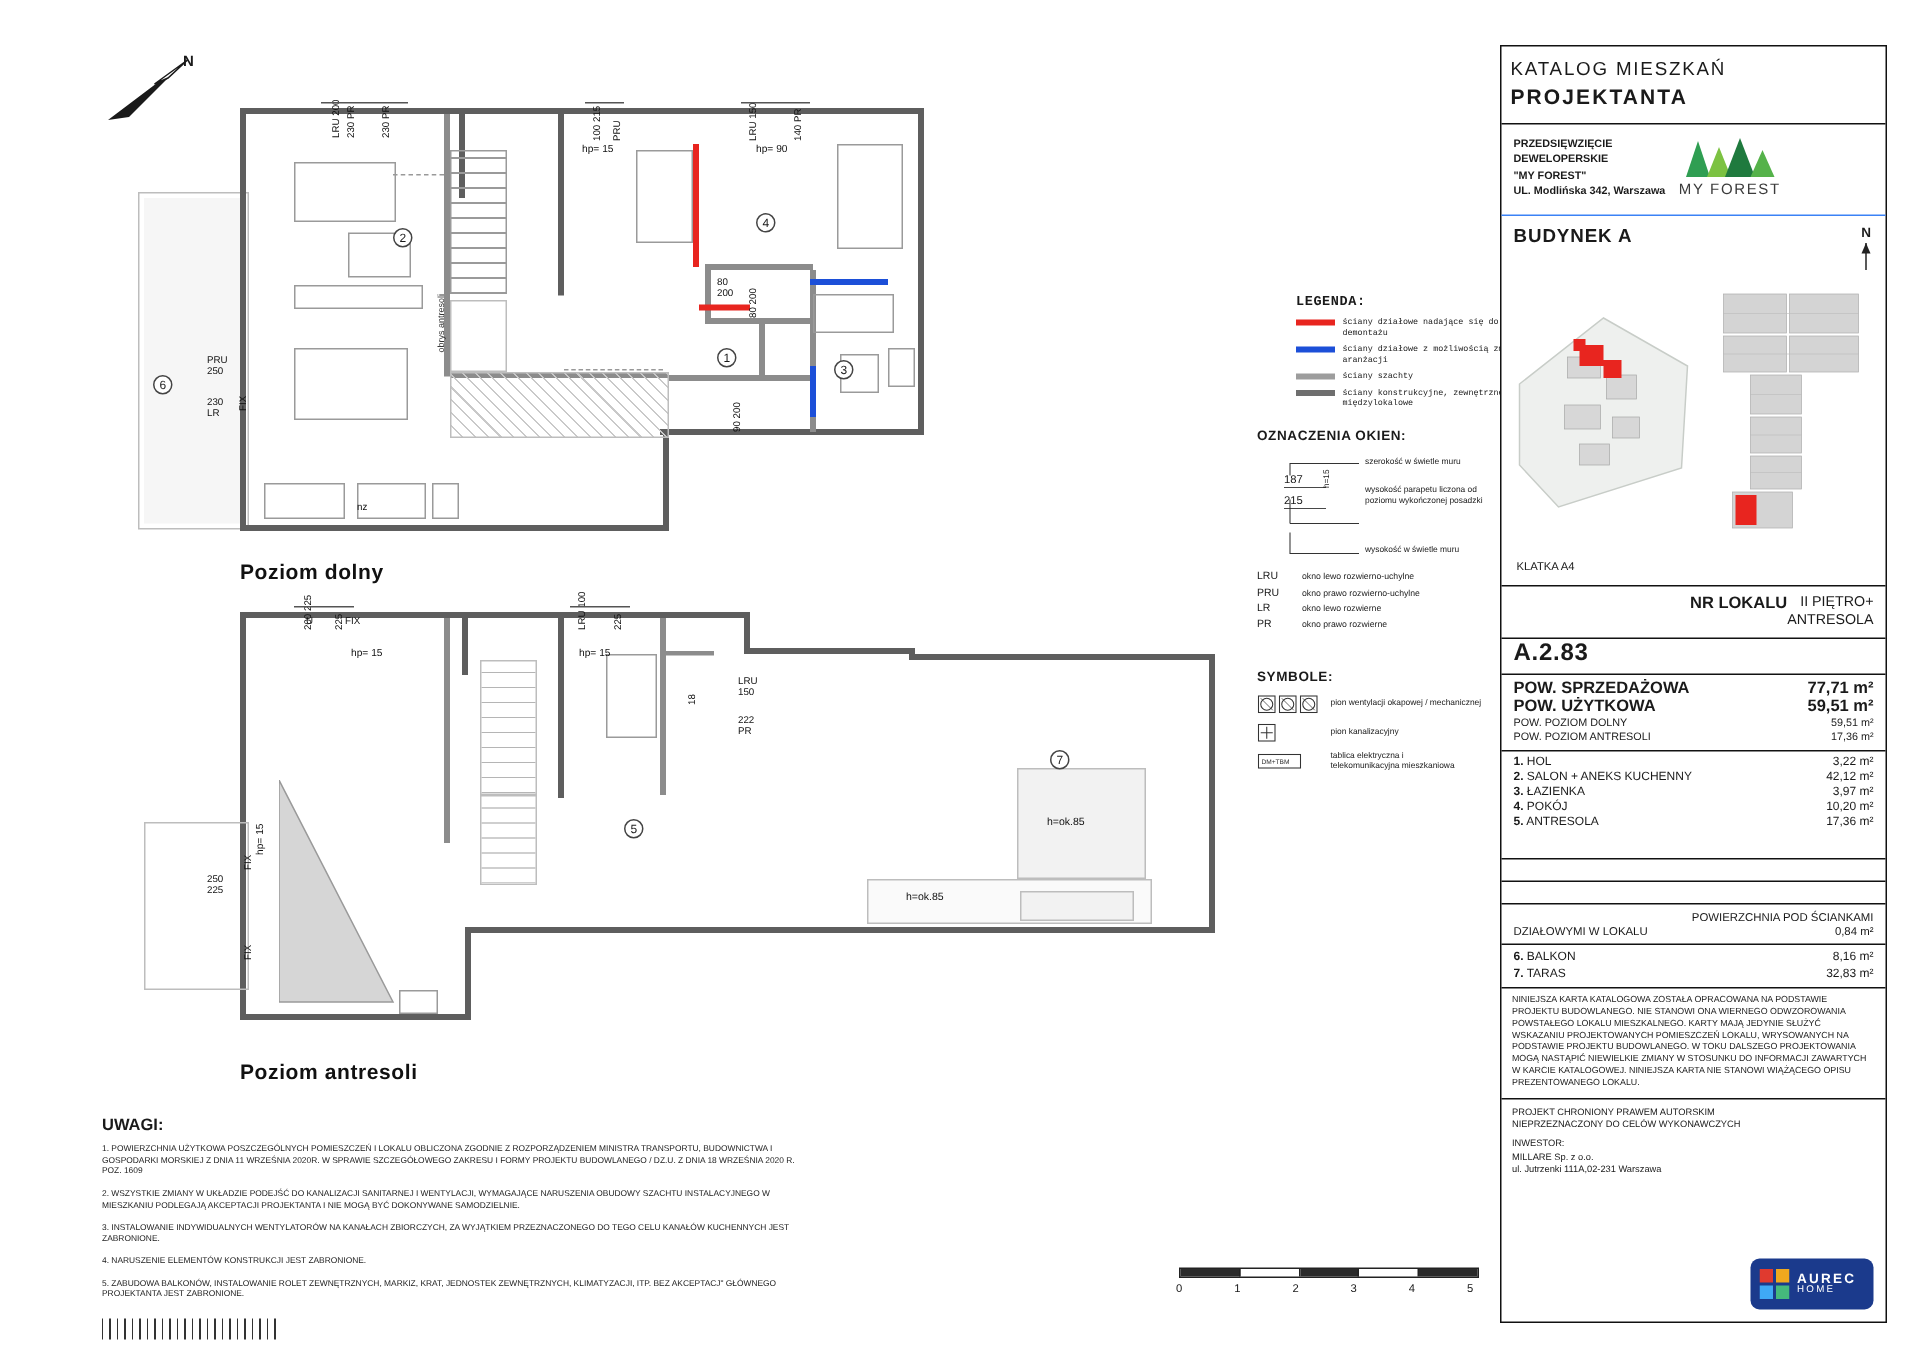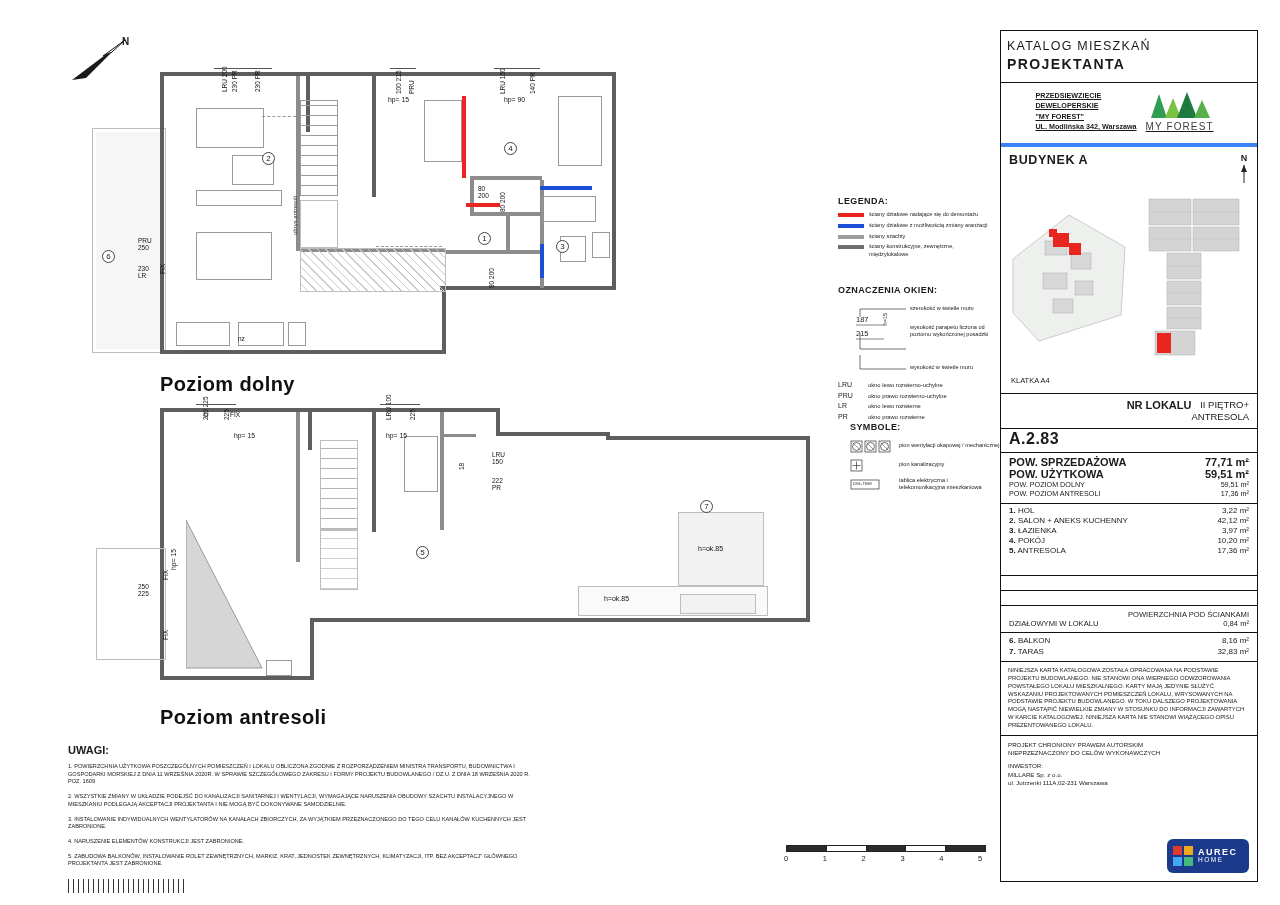--- a/index.html
+++ b/index.html
@@ -13,21 +13,21 @@
     overflow:hidden;
   }
   .page { position:absolute; inset:0; }
 
   
   .plan-area { position:absolute; left:0; top:0; width:1000px; height:905px; }
 
   .north-arrow { position:absolute; left:70px; top:38px; width:70px; height:45px; }
   .north-arrow .lbl { position:absolute; left:52px; top:-2px; font-size:10px; font-weight:bold; }
 
-  .lvl-caption { position:absolute; font-size:20px; font-weight:bold; letter-spacing:.4px; color:#111; }
+  .lvl-caption { position:absolute; font-size:14px; font-weight:bold; letter-spacing:.4px; color:#111; }
 
   
   .wall { position:absolute; background:#8c8c8c; }
   .wall-d { position:absolute; background:#5e5e5e; }
   .wall-red { position:absolute; background:#e8251f; }
   .wall-blue { position:absolute; background:#1c4fd8; }
   .hatch { position:absolute;
      background-image:repeating-linear-gradient(45deg,#c9c9c9 0 1px,transparent 1px 6px);
   }
   .light { position:absolute; background:#f1f1f1; }
@@ -44,21 +44,21 @@
 
   .hp { position:absolute; font-size:6.8px; color:#111; }
 
   
   .tb { position:absolute; left:1000px; top:30px; width:258px; height:852px; border:1px solid #111; background:#fff; }
   .tb .sec { border-bottom:1px solid #111; padding:6px 8px; }
   .tb .catalog { padding:8px 6px 10px; }
   .tb .catalog .t1 { font-size:12.5px; letter-spacing:1.2px; }
   .tb .catalog .t2 { font-size:14px; font-weight:bold; letter-spacing:1.4px; margin-top:3px; }
 
-  .dev { display:flex; align-items:center; justify-content:center; padding:8px 8px 10px; border-bottom:4px solid #3b82f6;text-decoration:underline;}
+  .dev { display:flex; align-items:center; justify-content:flex-start; padding:8px 8px 10px; border-bottom:1px solid #3b82f6;}
   .dev .txt { font-size:7.2px; line-height:1.45; font-weight:bold; }
   .logo { width:86px; text-align:center; }
   .logo .trees { height:28px; position:relative; }
   .logo .trees svg { position:absolute; left:50%; transform:translateX(-50%); top:0;}
   .logo .name { font-size:10px; letter-spacing:1.1px; color:#3b3b3b; margin-top:1px; }
 
   .bldg { padding:6px 8px 2px; }
   .bldg .row { display:flex; justify-content:space-between; align-items:flex-start; }
   .bldg .b { font-size:12.5px; font-weight:bold; letter-spacing:.6px;}
   .bldg .n { font-size:9px; font-weight:bold; text-align:center; }
@@ -92,35 +92,35 @@
   .copyright { padding:5px 7px; font-size:6.2px; line-height:1.35; }
   .investor { padding:0 7px 4px; font-size:6.2px; line-height:1.35; }
 
   .aurec { position:absolute; right:8px; bottom:8px; width:82px; height:34px; border-radius:6px;
       background:#1b3a8c; color:#fff; display:flex; align-items:center; gap:5px; padding:4px 6px;}
   .aurec .sq { width:20px; height:20px; position:relative; }
   .aurec .tx { font-size:9px; font-weight:bold; line-height:1.05; }
   .aurec .tx span { display:block; font-size:6.5px; font-weight:normal; letter-spacing:1.5px;}
 
   
-  .legend { position:absolute; left:838px; top:196px; width:160px; }
+  .legend { position:absolute; left:864px; top:196px; width:160px;font-family:Liberation Mono, monospace; }
   .legend .h { font-size:9px; font-weight:bold; letter-spacing:.4px; margin-bottom:5px; }
   .legend .row { display:flex; align-items:flex-start; gap:5px; margin-bottom:3.5px; }
   .legend .sw { width:26px; height:4px; margin-top:2px; flex:0 0 26px; }
   .legend .tx { font-size:5.6px; line-height:1.3; }
 
   .okna { position:absolute; left:838px; top:285px; width:164px; }
   .okna .h { font-size:9px; font-weight:bold; letter-spacing:.4px; margin-bottom:6px;}
   .okna .diagram { position:absolute; left:16px; top:18px; width:164px; height:72px; font-size:5.6px;}
   .okna .abbr { position:absolute; left:0; top:96px; width:164px; font-size:7px; }
   .okna .abbr .ln { display:flex; margin-bottom:3.5px; }
   .okna .abbr .k { width:30px; font-size:7px;}
   .okna .abbr .v { font-size:5.8px; padding-top:1px;}
 
-  .symbole { position:absolute; left:838px; top:422px; width:164px;margin-left:12px; }
+  .symbole { position:absolute; left:838px; top:446px; width:164px; }
   .symbole .h { font-size:9px; font-weight:bold; letter-spacing:.4px; margin-bottom:7px;}
   .symbole .row { display:flex; align-items:center; gap:7px; margin-bottom:6px;}
   .symbole .ic { width:42px; height:13px; position:relative; flex:0 0 42px;}
   .symbole .tx { font-size:5.6px; line-height:1.25;}
 
   
   .uwagi { position:absolute; left:68px; top:744px; width:470px; }
   .uwagi .h { font-size:11px; font-weight:bold; margin-bottom:7px; }
   .uwagi p { font-size:5.6px; line-height:1.38; margin:0 0 7px 0; }
 

